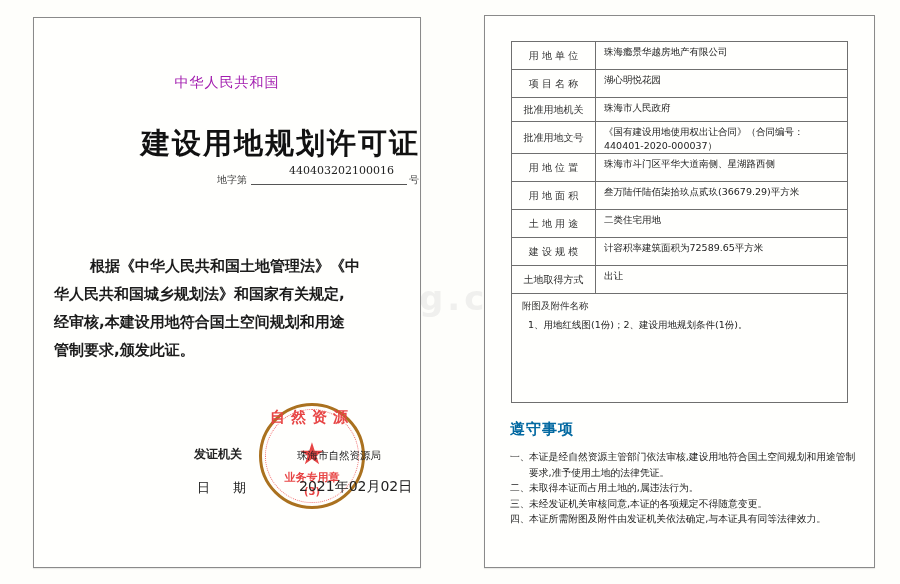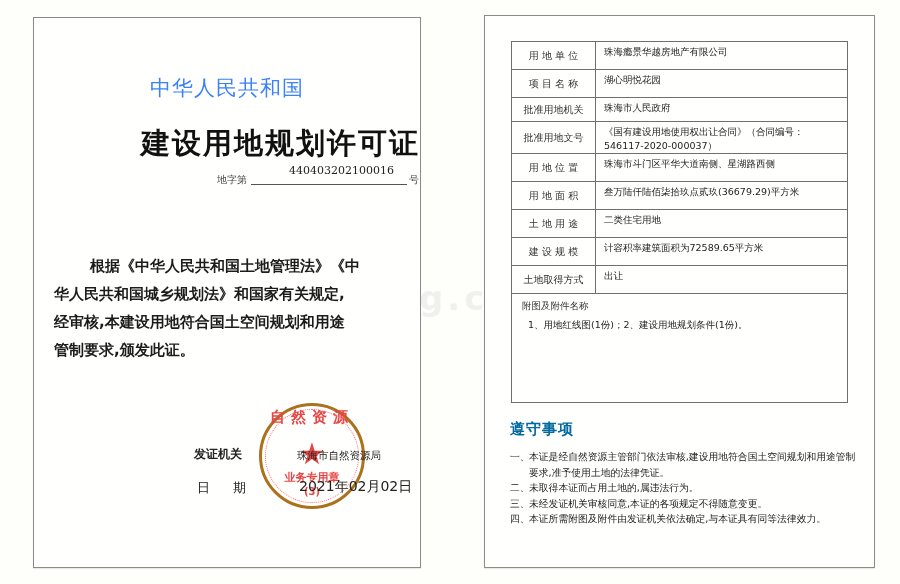--- a/index.html
+++ b/index.html
@@ -16,21 +16,21 @@
     background: #fffffd;
     box-shadow: 0 1px 1px rgba(0,0,0,0.08);
   }
   #left-page { left: 33px; top: 17px; width: 388px; height: 551px; }
   #right-page { left: 484px; top: 15px; width: 391px; height: 553px; }
 
   
   .country {
     position: absolute; left: 0; right: 0; top: 56px;
     text-align: center; font-family: "DejaVu Serif", "Liberation Serif", serif;
-    font-size: 21px; color: #3b82f6; letter-spacing: 1px;
+    font-size: 14px; color: #a21caf; letter-spacing: 1px;
   }
   .cert-title {
     position: absolute; left: 0; right: 0; top: 106px;
     text-align: right; font-size: 29px; font-weight: bold;
     letter-spacing: 2px; color: #111;
   }
   .serial-row {
     position: absolute; left: 183px; top: 145px; width: 200px; height: 22px;
     font-family: "DejaVu Serif", serif; font-size: 10px; color: #444;
   }
@@ -140,21 +140,21 @@
     <tr style="height:28px">
       <td class="lbl">项 目 名 称</td>
       <td class="val">湖心明悦花园</td>
     </tr>
     <tr style="height:24px">
       <td class="lbl">批准用地机关</td>
       <td class="val">珠海市人民政府</td>
     </tr>
     <tr style="height:31px">
       <td class="lbl">批准用地文号</td>
-      <td class="val">《国有建设用地使用权出让合同》（合同编号：546117-2020-000037）</td>
+      <td class="val">《国有建设用地使用权出让合同》（合同编号：440401-2020-000037）</td>
     </tr>
     <tr style="height:28px">
       <td class="lbl">用 地 位 置</td>
       <td class="val">珠海市斗门区平华大道南侧、星湖路西侧</td>
     </tr>
     <tr style="height:28px">
       <td class="lbl">用 地 面 积</td>
       <td class="val">叁万陆仟陆佰柒拾玖点贰玖(36679.29)平方米</td>
     </tr>
     <tr style="height:28px">

